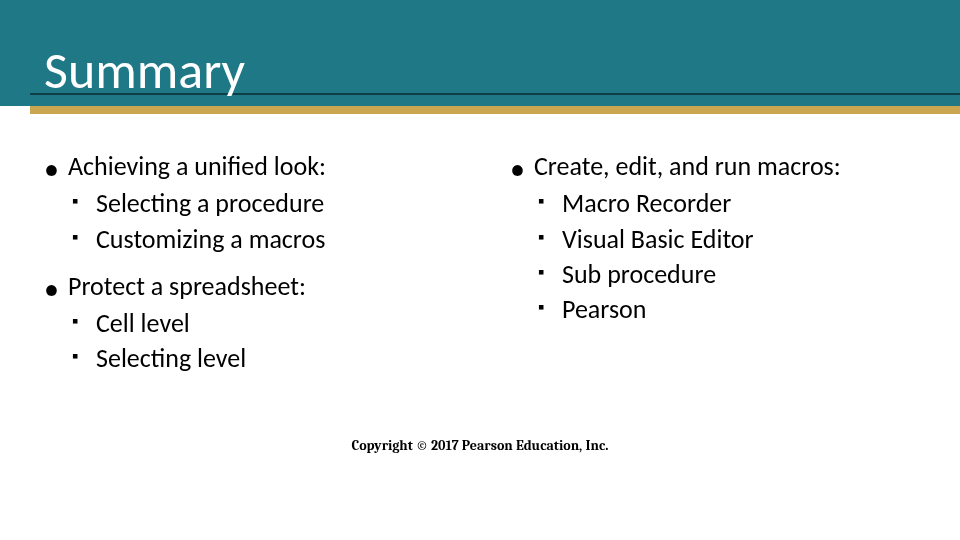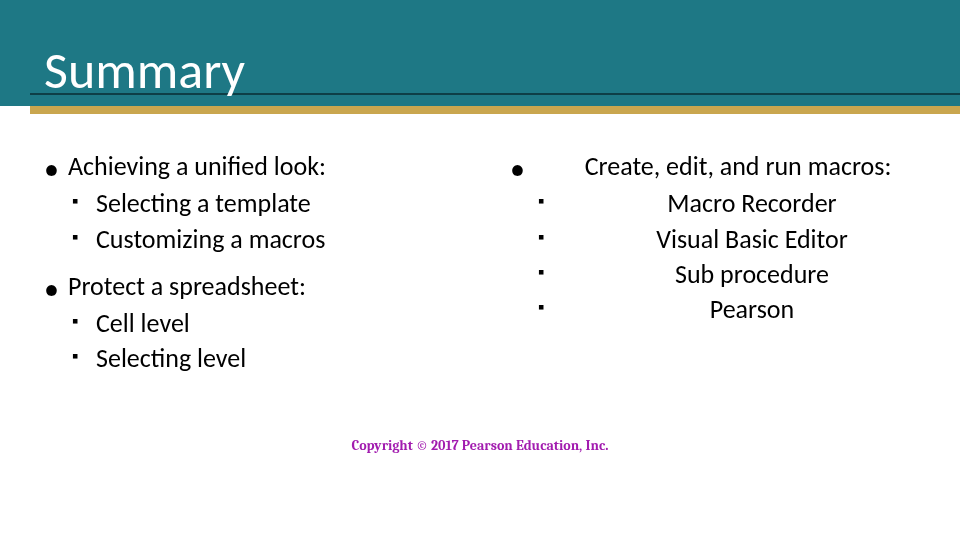--- a/index.html
+++ b/index.html
@@ -58,21 +58,20 @@
     bottom: 60px;
     display: flex;
   }
   .col {
     flex: 1;
     padding: 0 18px 0 44px;
     box-sizing: border-box;
   }
   .col-right {
     padding-left: 16px;
-    text-align: center;
   }
   .l1 {
     font-size: 26px;
     color: #000;
     line-height: 1.28;
     margin: 0 0 4px 0;
     padding-left: 24px;
     position: relative;
   }
   .l1::before {
@@ -103,38 +102,38 @@
   }
   .footer {
     position: absolute;
     bottom: 22px;
     left: 0;
     right: 0;
     text-align: center;
     font-family: Cambria, Georgia, serif;
     font-size: 14px;
     font-weight: bold;
-    color: #a21caf;
+    color: #000000;
   }
 </style>
 </head>
 <body>
 
 <div class="slide">
 
   <div class="title-band"></div>
   <div class="dark-line"></div>
   <div class="gold-rule"></div>
   <div class="title-text">Summary</div>
 
   <div class="content">
     <div class="col">
       <div class="block">
         <div class="l1">Achieving a unified look:</div>
-        <div class="l2">Selecting a template</div>
+        <div class="l2">Selecting a procedure</div>
         <div class="l2">Customizing a macros</div>
       </div>
       <div class="block">
         <div class="l1">Protect a spreadsheet:</div>
         <div class="l2">Cell level</div>
         <div class="l2">Selecting level</div>
       </div>
     </div>
     <div class="col col-right">
       <div class="block">

